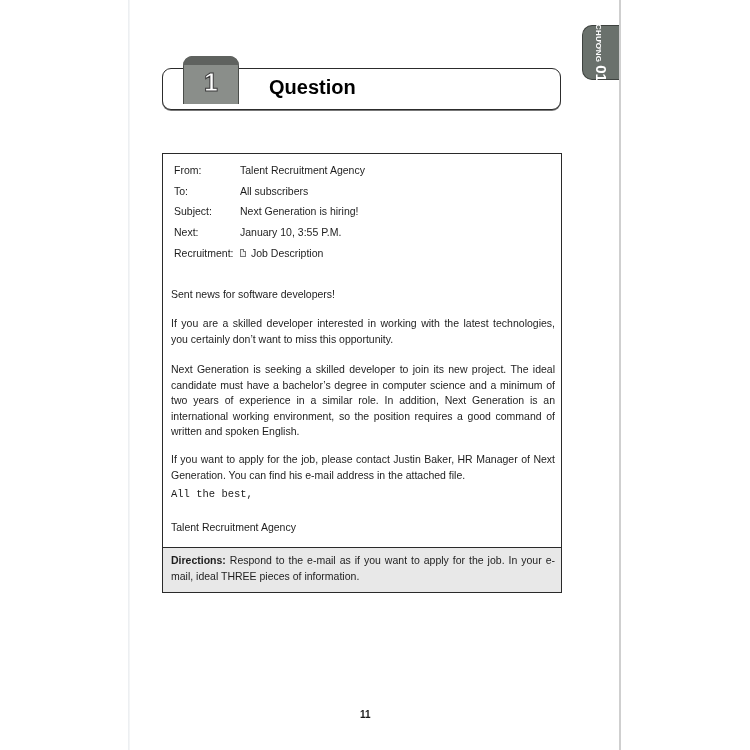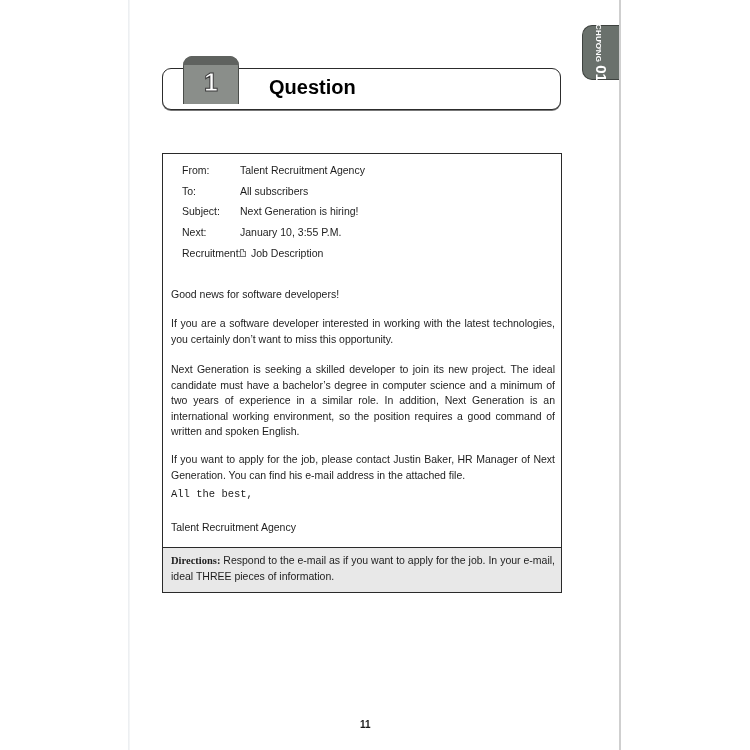--- a/index.html
+++ b/index.html
@@ -151,21 +151,21 @@
     }
     .meta-row {
       position: absolute;
       left: 170px;
       font-size: 10.5px;
       line-height: 14px;
       color: #1d1d1d;
     }
     .meta-label {
       position: absolute;
-      left: 12px;
+      left: 4px;
       white-space: nowrap;
     }
     .meta-value {
       position: absolute;
       left: 70px;
       white-space: nowrap;
       display: flex;
       align-items: center;
       gap: 5px;
     }
@@ -217,31 +217,29 @@
       top: 553px;
       width: 384px;
       font-size: 10.5px;
       line-height: 15.5px;
       color: #1d1d1d;
       text-align: justify;
       margin: 0;
     }
     .directions-label {
       font-weight: bold;
-      font-family: Liberation Serif, serif;
     }
 
     .page-number {
       position: absolute;
       left: 360px;
       top: 709px;
       font-size: 10px;
       font-weight: bold;
       color: #1a1a1a;
-      margin-top: 10px;
     }
   </style>
 </head>
 <body>
 
 <div class="page"></div>
 <div class="page-edge-left"></div>
 <div class="right-margin"></div>
 <div class="page-edge-right"></div>
 
@@ -285,22 +283,22 @@
     </span>
 </div>
 <div class="meta-row" style="top:246px;">
   <span class="meta-label">Recruitment:</span>
   <span class="meta-value">
     <span class="doc-icon"></span>
     <span>Job Description</span>
   </span>
 </div>
 
-<p class="body-text" style="top:287px;">Good news for software developers!</p>
-<p class="body-text" style="top:316px;">If you are a software developer interested in working with the latest technologies, you certainly don’t want to miss this opportunity.</p>
+<p class="body-text" style="top:287px;">Sent news for software developers!</p>
+<p class="body-text" style="top:316px;">If you are a skilled developer interested in working with the latest technologies, you certainly don’t want to miss this opportunity.</p>
 <p class="body-text" style="top:362px;">Next Generation is seeking a skilled developer to join its new project. The ideal candidate must have a bachelor’s degree in computer science and a minimum of two years of experience in a similar role. In addition, Next Generation is an international working environment, so the position requires a good command of written and spoken English.</p>
 <p class="body-text" style="top:452px;">If you want to apply for the job, please contact Justin Baker, HR Manager of Next Generation. You can find his e-mail address in the attached file.</p>
 <p class="body-text" style="top:487px;font-family:Liberation Mono, monospace;">All the best,</p>
 <p class="body-text" style="top:520px;">Talent Recruitment Agency</p>
 
 <div class="directions"></div>
 <p class="directions-text"><span class="directions-label">Directions:</span><span> Respond to the e-mail as if you want to apply for the job. In your e-mail, ideal THREE pieces of information.</span></p>
 
 <div class="page-number">11</div>
 

